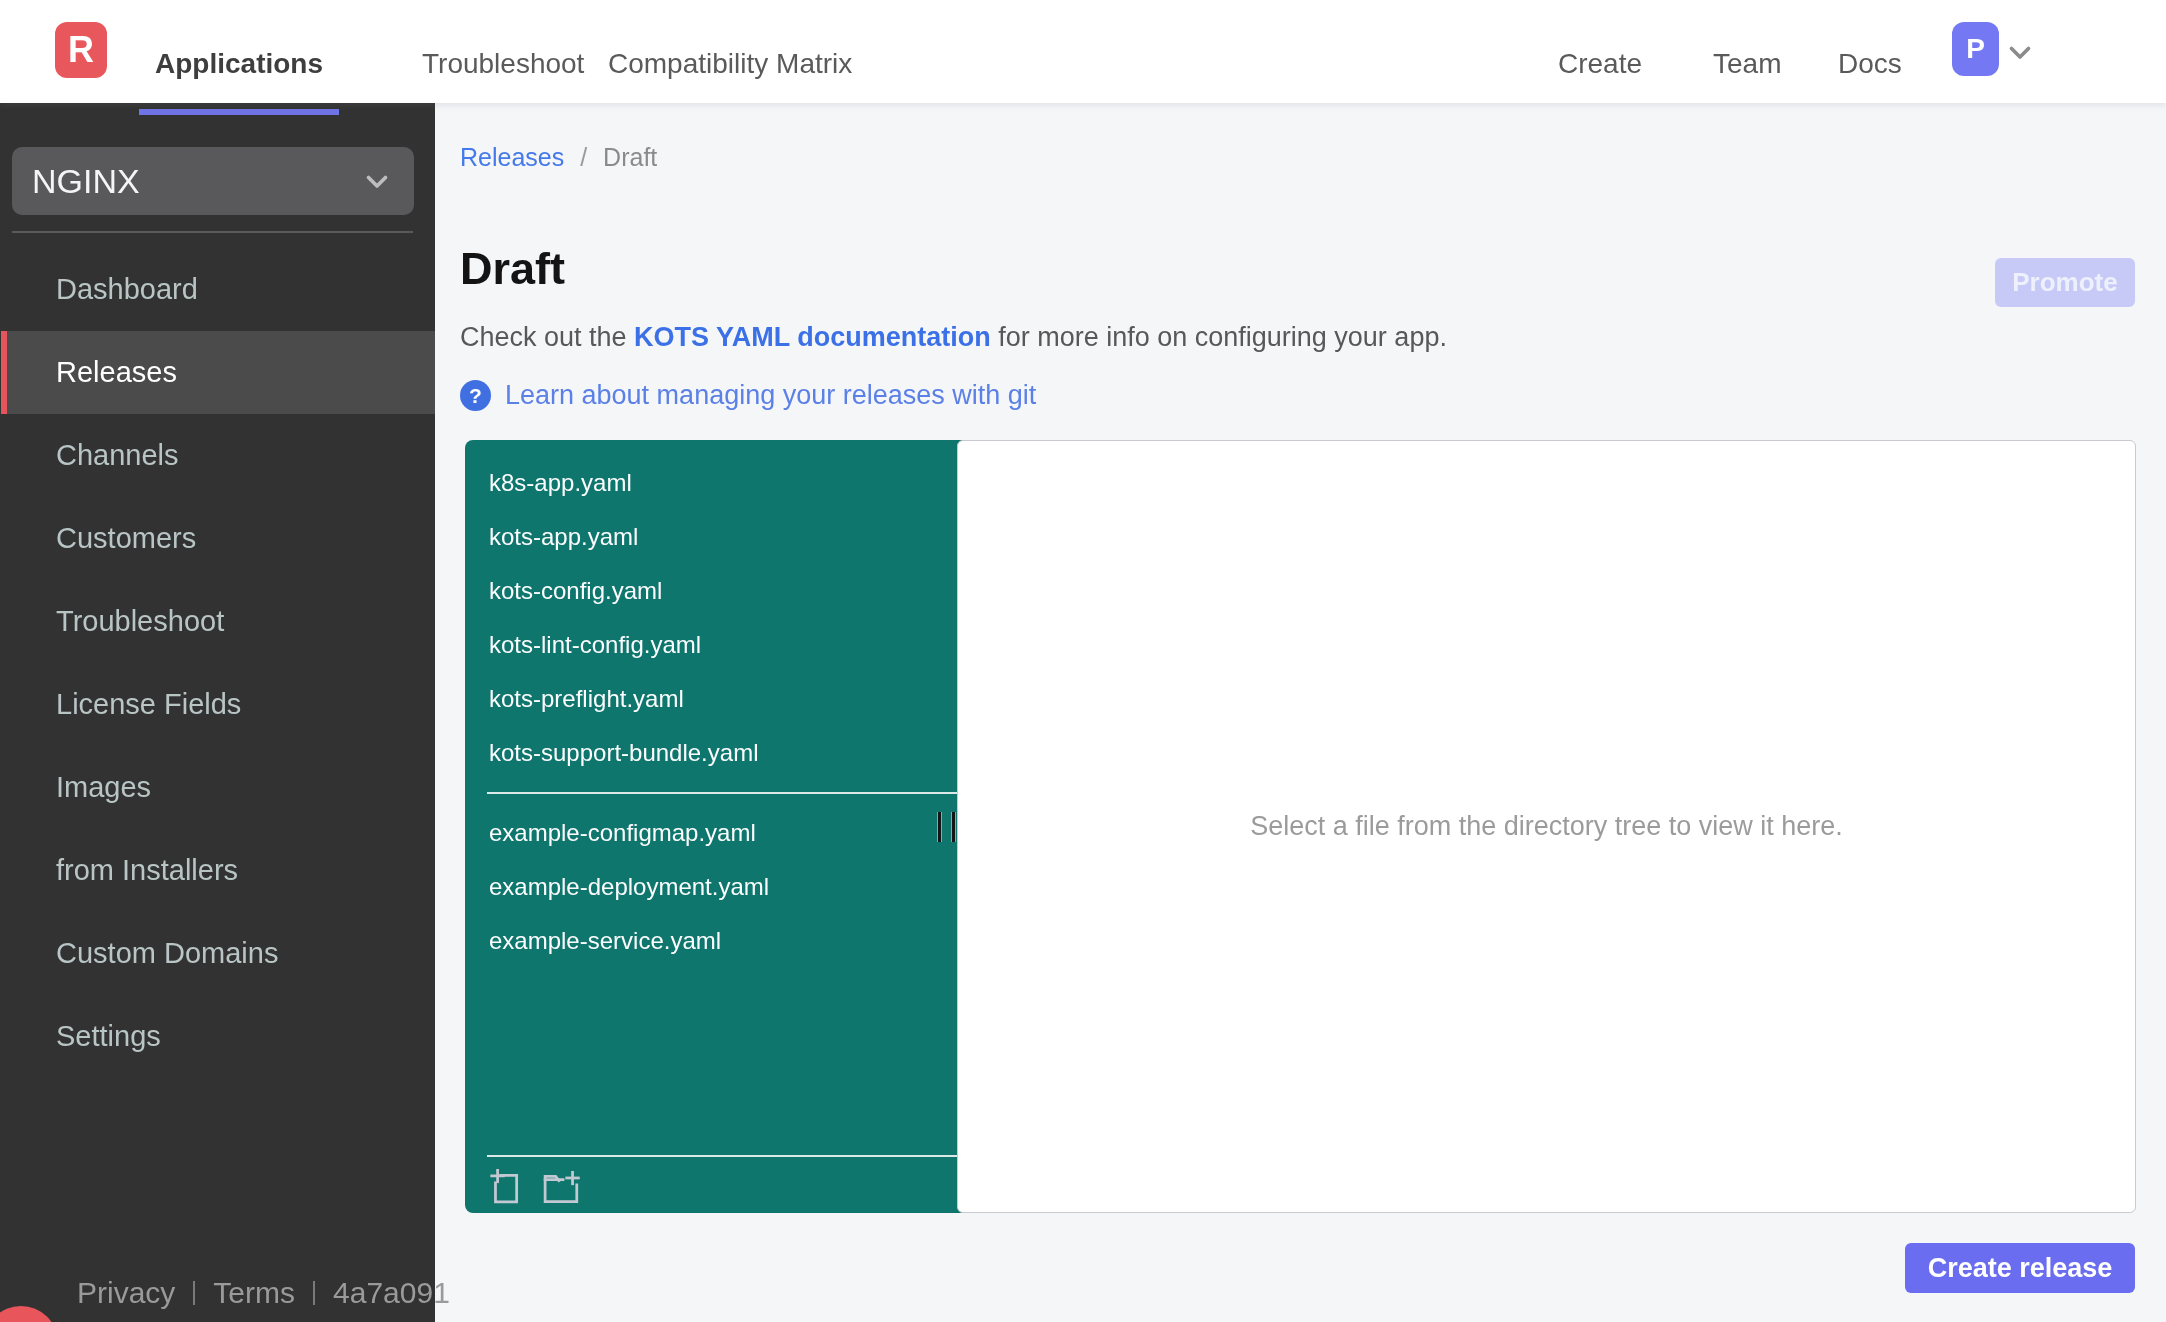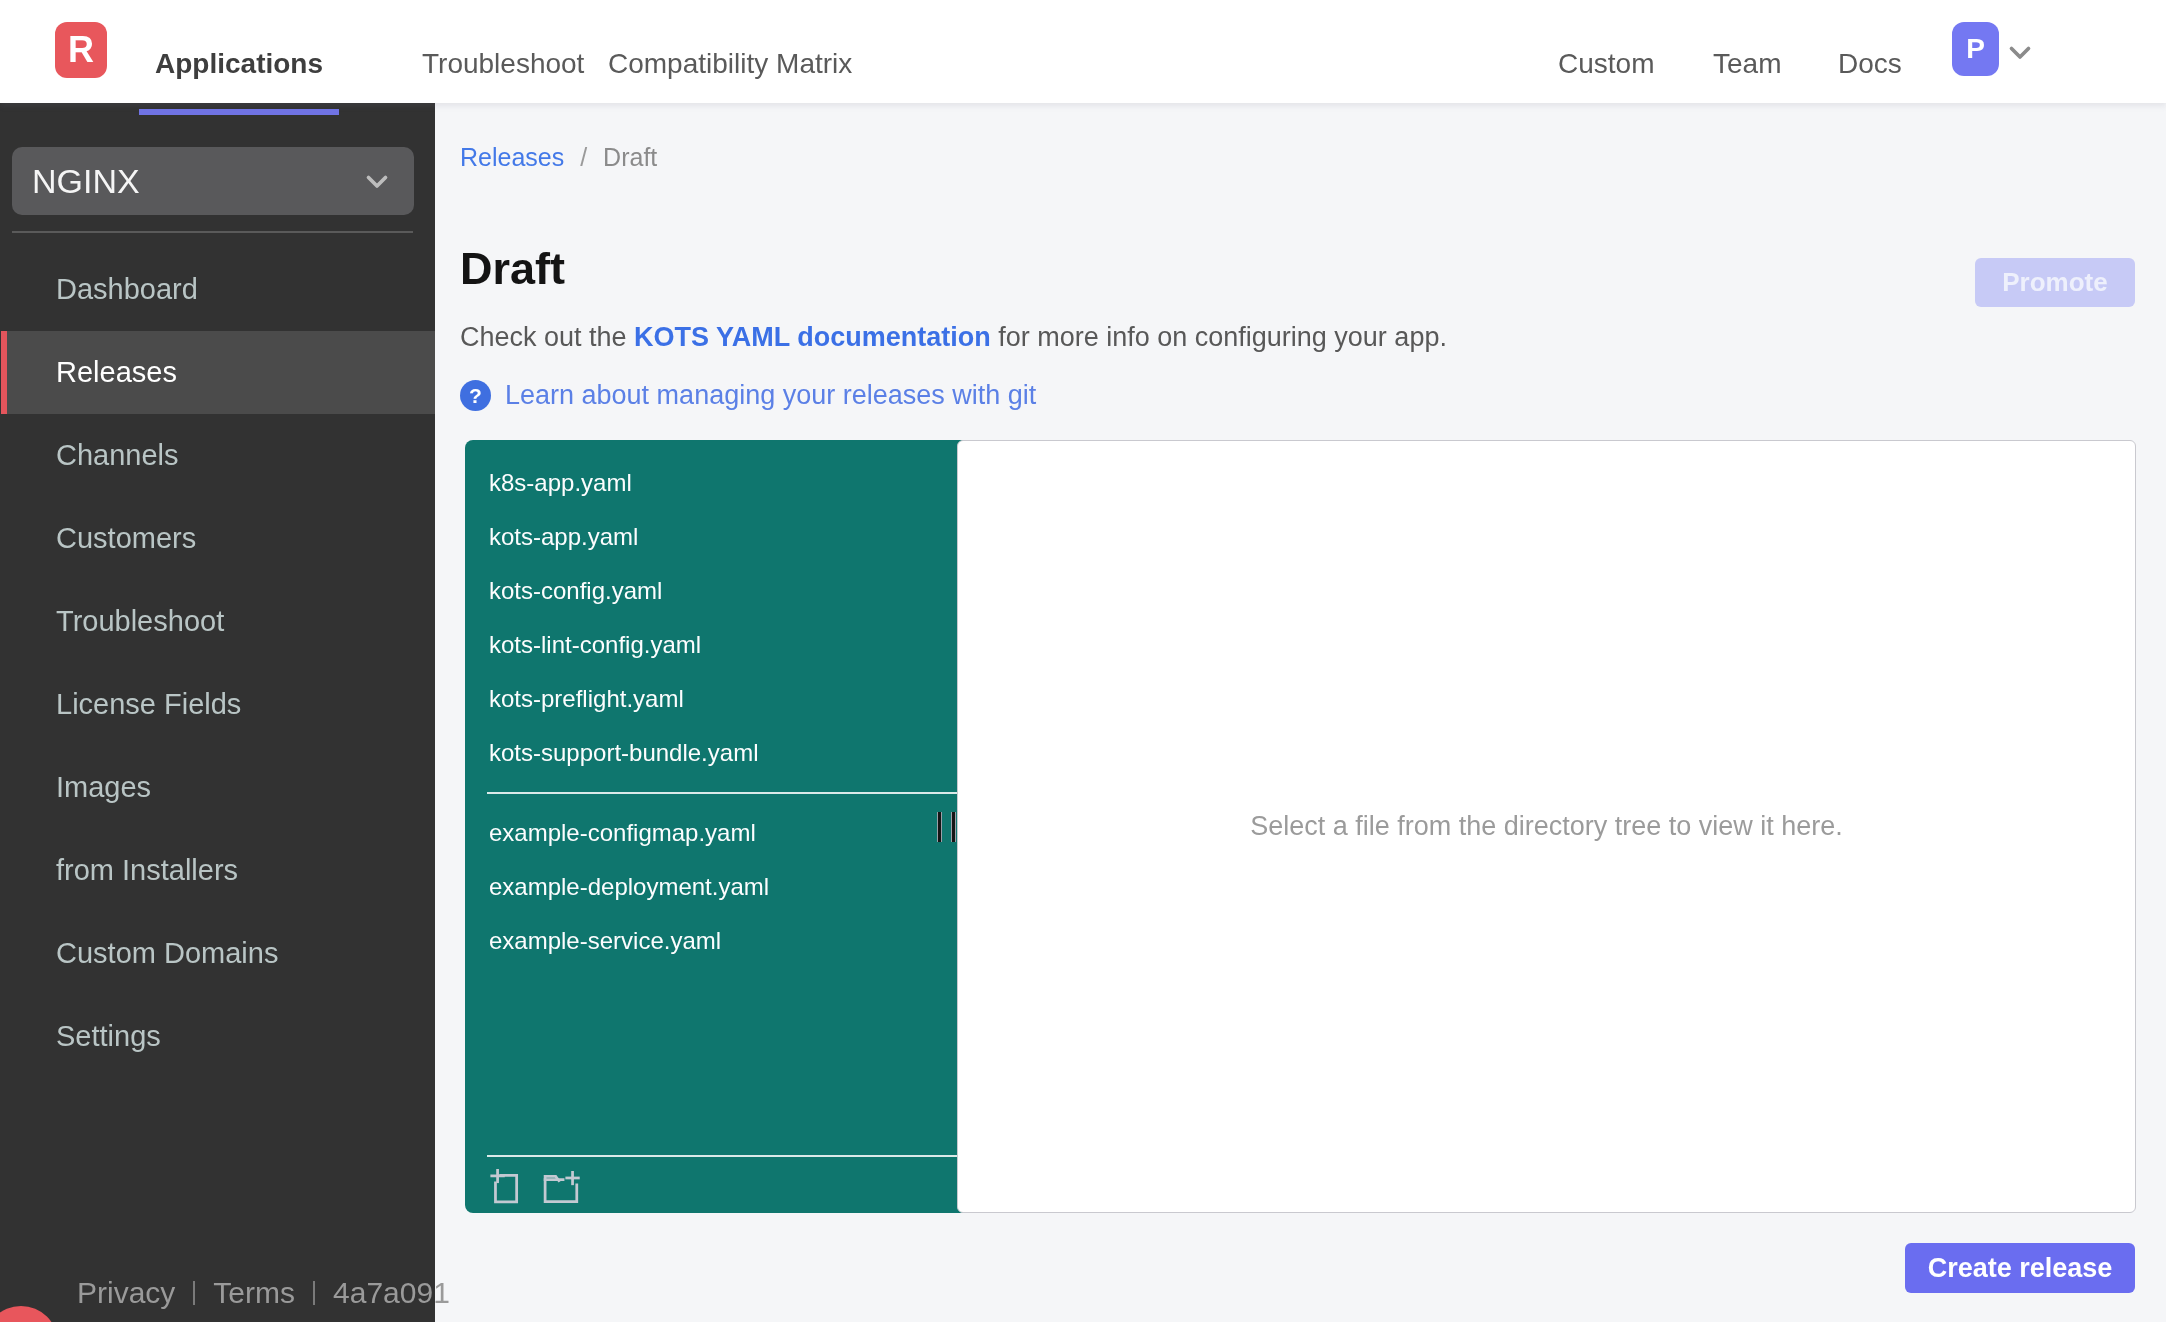--- a/index.html
+++ b/index.html
@@ -53,21 +53,21 @@
 
   
   .main { position:absolute; left:435px; top:103px; right:0; bottom:0; }
   .breadcrumb { position:absolute; left:25px; top:40px; font-size:25px; }
   .crumb-link { color:#4379e8; cursor:pointer; }
   .crumb-sep { color:#9a9a9a; margin:0 9px; }
   .crumb-current { color:#8b8b8b; }
   .page-title { position:absolute; left:25px; top:110px; font-size:45px; font-weight:800; color:#141414; }
   .desc { position:absolute; left:25px; top:192px; font-size:27px; color:#585858; }
   .desc .doc-link { color:#3b70e6; font-weight:bold; cursor:pointer; }
-  .promote-btn { position:absolute; right:31px; top:155px; width:160px; height:49px;
+  .promote-btn { position:absolute; right:31px; top:155px; width:140px; height:49px;
                  background:#c7caf6; color:#eef0fc; font-weight:bold; font-size:26px;
                  border:none; border-radius:6px; cursor:default; font-family:inherit; }
   .git-row { position:absolute; left:25px; top:277px; display:flex; align-items:center; gap:14px;
              font-size:27px; color:#5b80e6; cursor:pointer; }
   .question-icon { width:31px; height:31px; border-radius:50%; background:#3f6fe0; color:#fff;
                    font-size:21px; font-weight:bold; display:flex; align-items:center;
                    justify-content:center; flex:none; }
 
   
   .panels { position:absolute; left:30px; right:30px; top:337px; height:773px; }
@@ -96,21 +96,21 @@
 </head>
 <body>
 
 <header class="topbar">
   <div class="logo">
     <span>R</span>
   </div>
   <span class="nav-item nav-applications active">Applications</span>
   <span class="nav-item nav-troubleshoot">Troubleshoot</span>
   <span class="nav-item nav-compat">Compatibility Matrix</span>
-  <span class="nav-item nav-support">Custom</span>
+  <span class="nav-item nav-support">Create</span>
   <span class="nav-item nav-team">Team</span>
   <span class="nav-item nav-docs">Docs</span>
   <div class="avatar">
     <span>P</span>
   </div>
   <span class="avatar-chevron">
     <svg viewBox="0 0 24 24" width="34" height="34">
         <path d="M6 9.5l6 6 6-6" fill="none" stroke="currentColor" stroke-width="2.6" stroke-linecap="round" stroke-linejoin="round"></path>
       </svg>
   </span>

